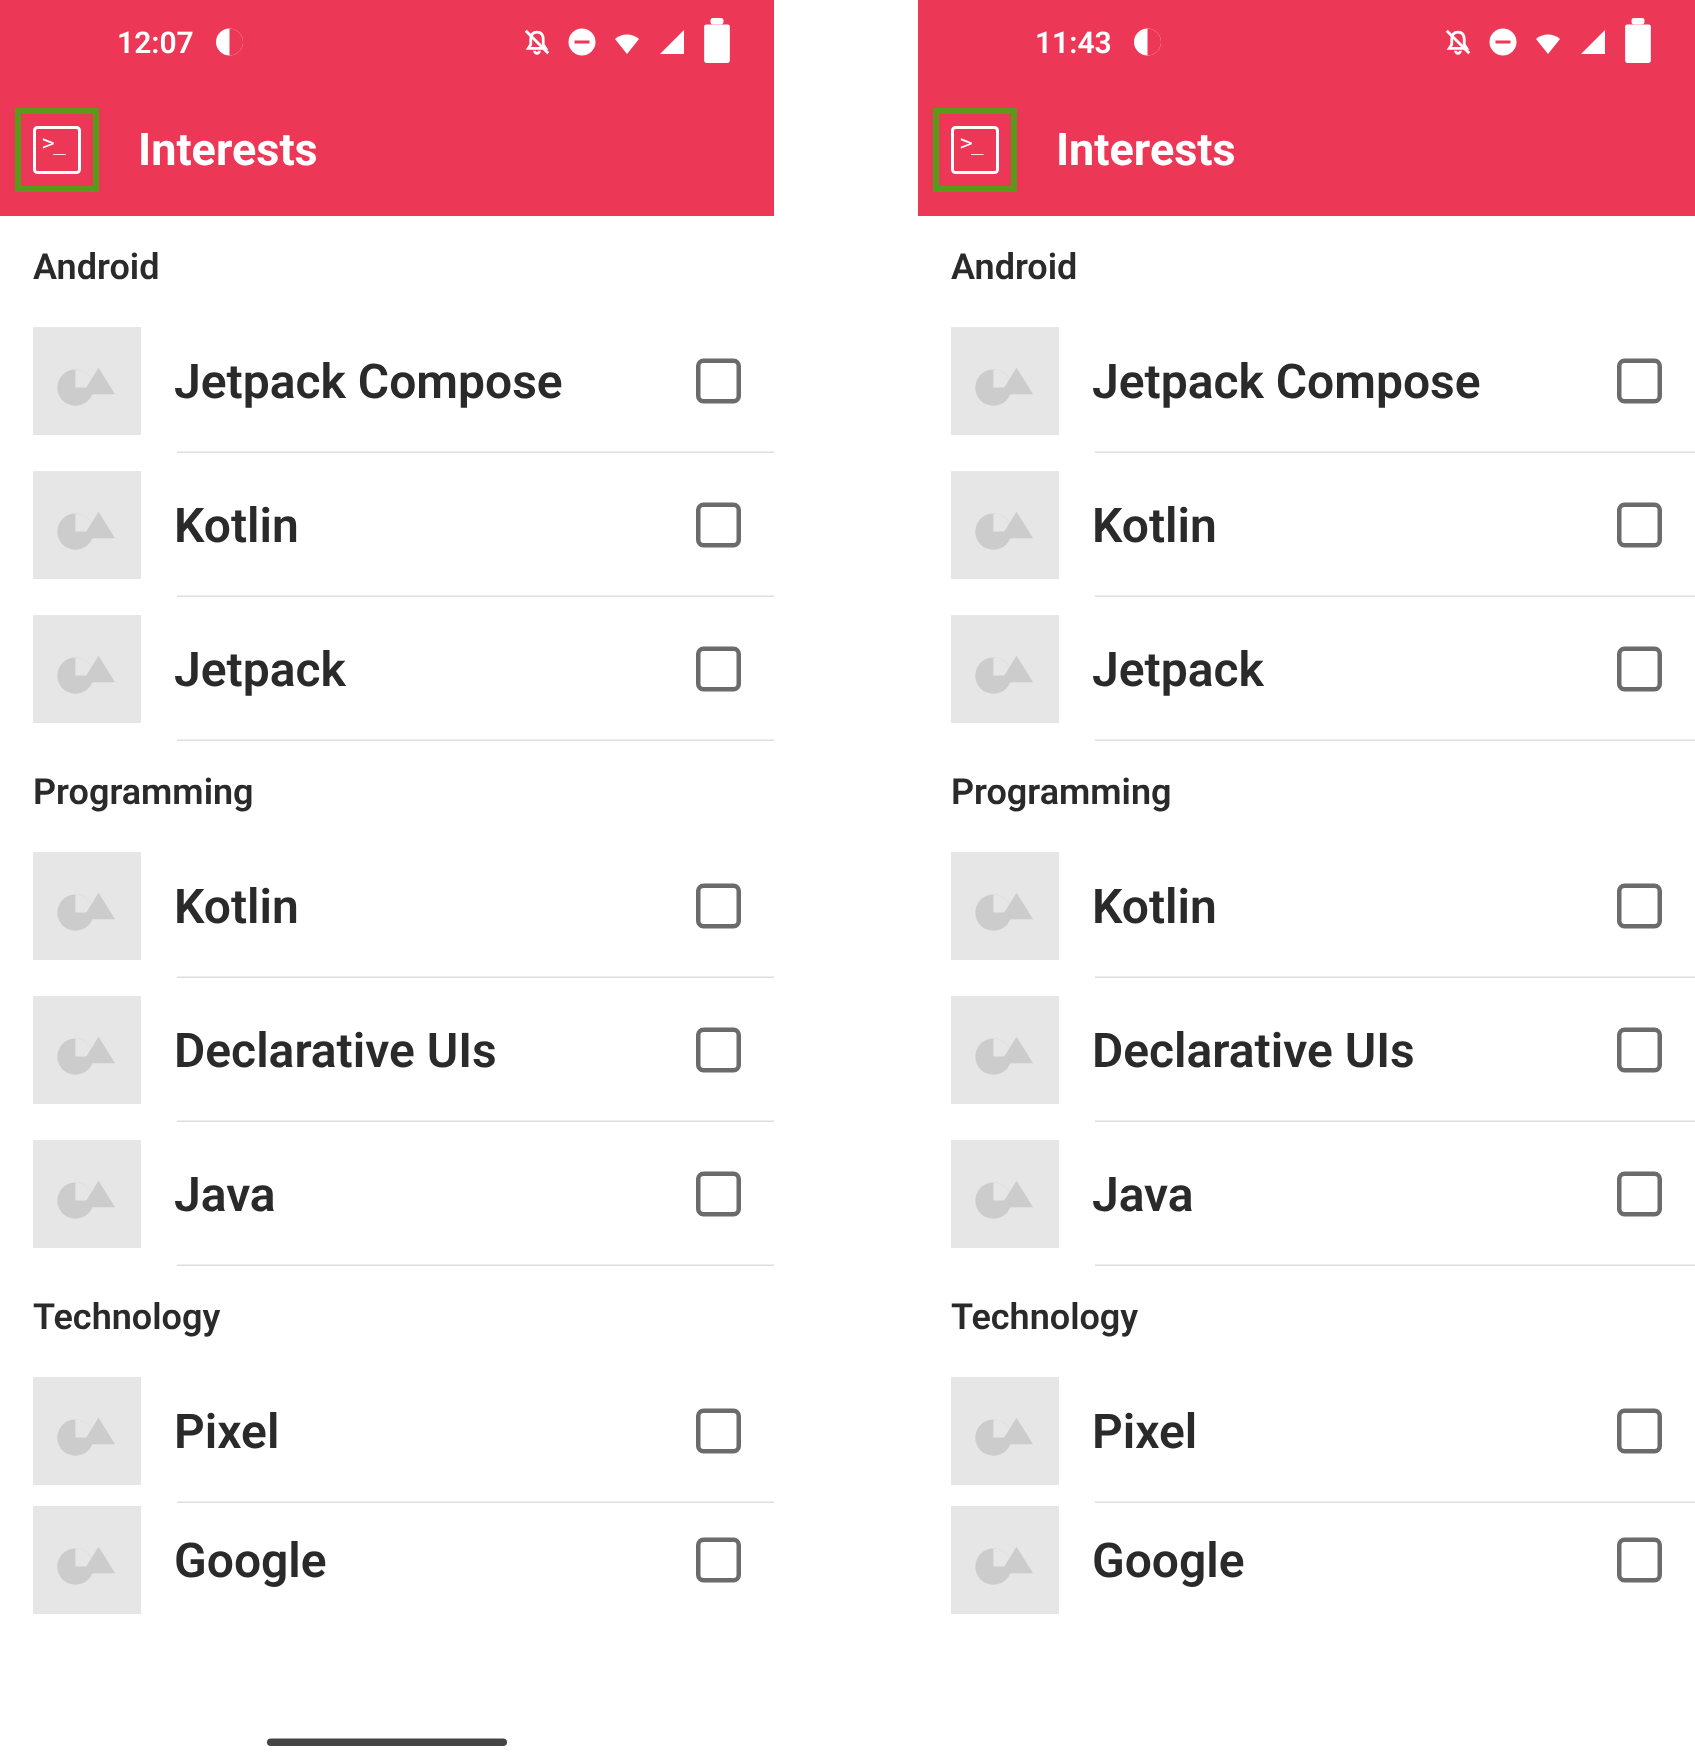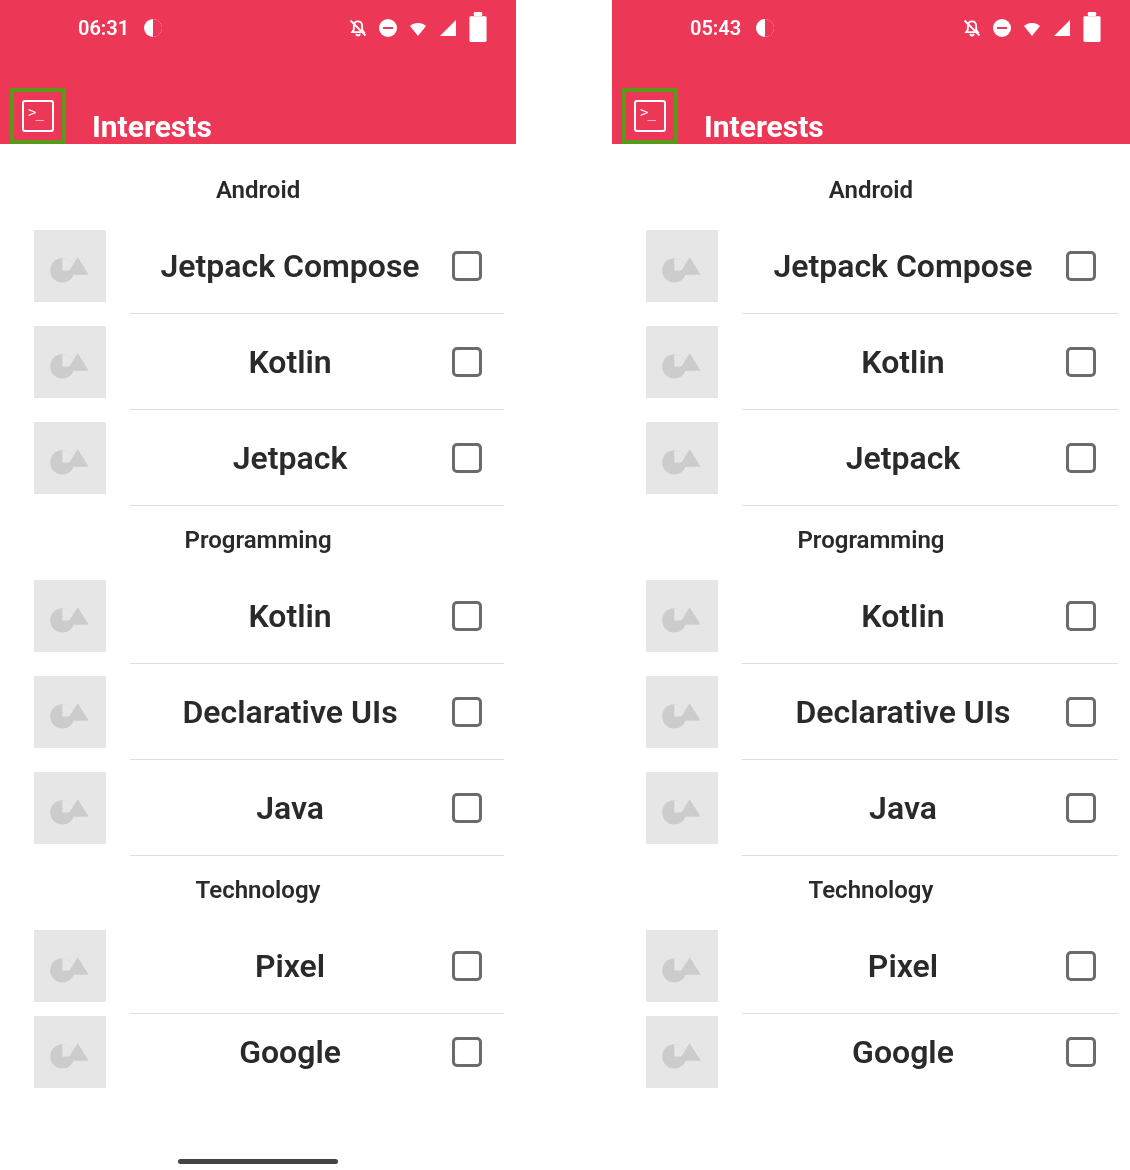--- a/index.html
+++ b/index.html
@@ -35,21 +35,21 @@
     font-size: 20px;
     font-weight: 600;
   }
   .status-left { display: flex; align-items: center; gap: 14px; }
   .status-right { display: flex; align-items: center; gap: 10px; }
   .status-icon { width: 20px; height: 20px; display: inline-flex; align-items: center; justify-content: center; }
   .app-bar {
     height: 88px;
     background: #ed3757;
     display: flex;
-    align-items: flex-end;
+    align-items: center;
     padding-left: 10px;
     gap: 26px;
   }
   .nav-button {
     width: 56px;
     height: 56px;
     border: 4px solid #5a9a1a;
     display: flex;
     align-items: center;
     justify-content: center;
@@ -71,24 +71,23 @@
     font-size: 14px;
     font-family: monospace;
     letter-spacing: -1px;
   }
   .app-title {
     color: #ffffff;
     font-size: 30px;
     font-weight: 700;
   }
   .content {
-    padding: 12px;
+    padding: 0;
     overflow-y: hidden;
     height: calc(1170px - 144px);
-    text-align: center;
   }
   .section-header {
     font-size: 24px;
     font-weight: 600;
     color: #2a2a2a;
     padding: 20px 22px 14px 22px;
   }
   .list-item {
     display: flex;
     align-items: center;
@@ -141,21 +140,21 @@
   }
   
   .list-item.partial { height: 76px; overflow: hidden; }
 </style>
 </head>
 <body>
 
 <div class="phone phone-left">
   <div class="status-bar">
     <div class="status-left">
-      <span>06:31</span>
+      <span>12:07</span>
       <span class="status-icon">
         <svg viewBox="0 0 20 20">
             <circle cx="10" cy="10" r="9" fill="#fff"></circle>
             <path d="M10 1 A9 9 0 0 1 10 19 Z" fill="#ed3757"></path>
           </svg>
       </span>
     </div>
     <div class="status-right">
       <span class="status-icon">
         <svg viewBox="0 0 24 24" fill="none" stroke="#fff" stroke-width="2.2">
@@ -298,21 +297,21 @@
     </div>
   </div>
   <div class="home-indicator"></div>
 </div>
 
 <div class="gap"></div>
 
 <div class="phone phone-right">
   <div class="status-bar">
     <div class="status-left">
-      <span>05:43</span>
+      <span>11:43</span>
       <span class="status-icon">
         <svg viewBox="0 0 20 20">
             <circle cx="10" cy="10" r="9" fill="#fff"></circle>
             <path d="M10 1 A9 9 0 0 1 10 19 Z" fill="#ed3757"></path>
           </svg>
       </span>
     </div>
     <div class="status-right">
       <span class="status-icon">
         <svg viewBox="0 0 24 24" fill="none" stroke="#fff" stroke-width="2.2">

